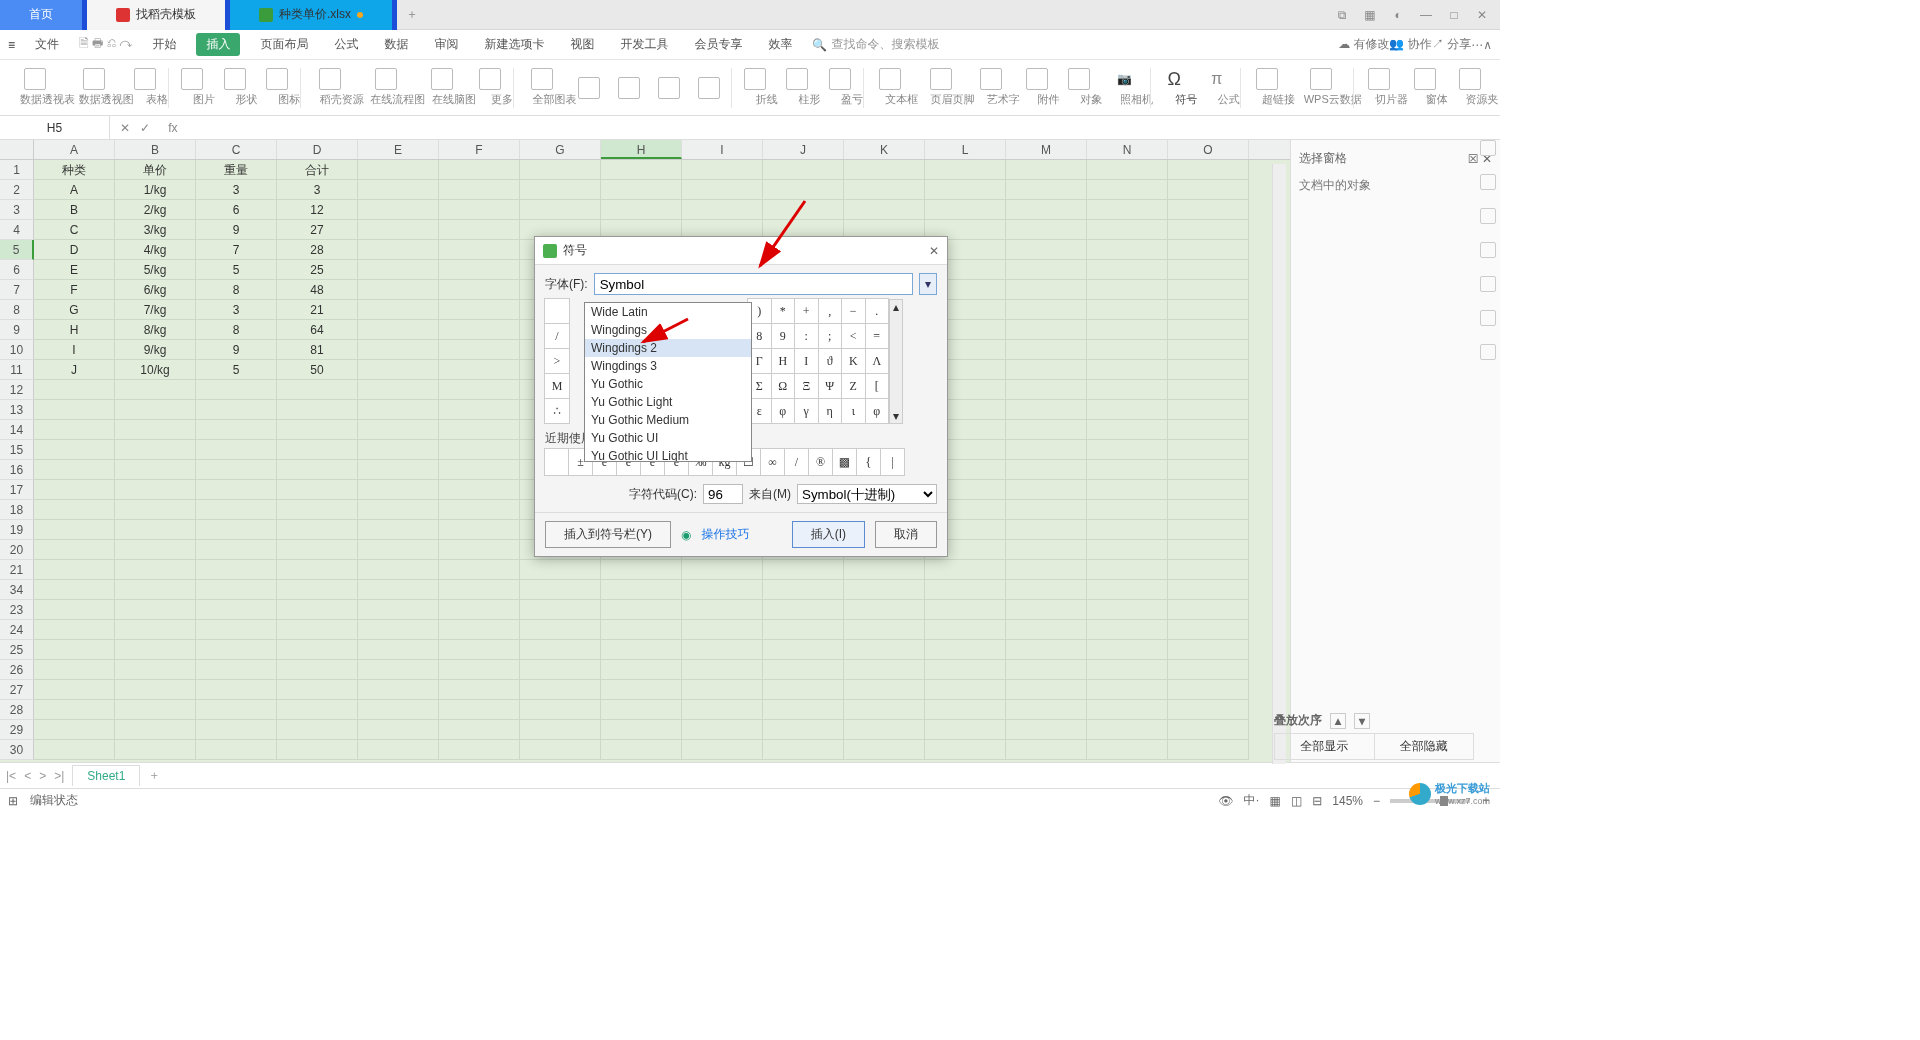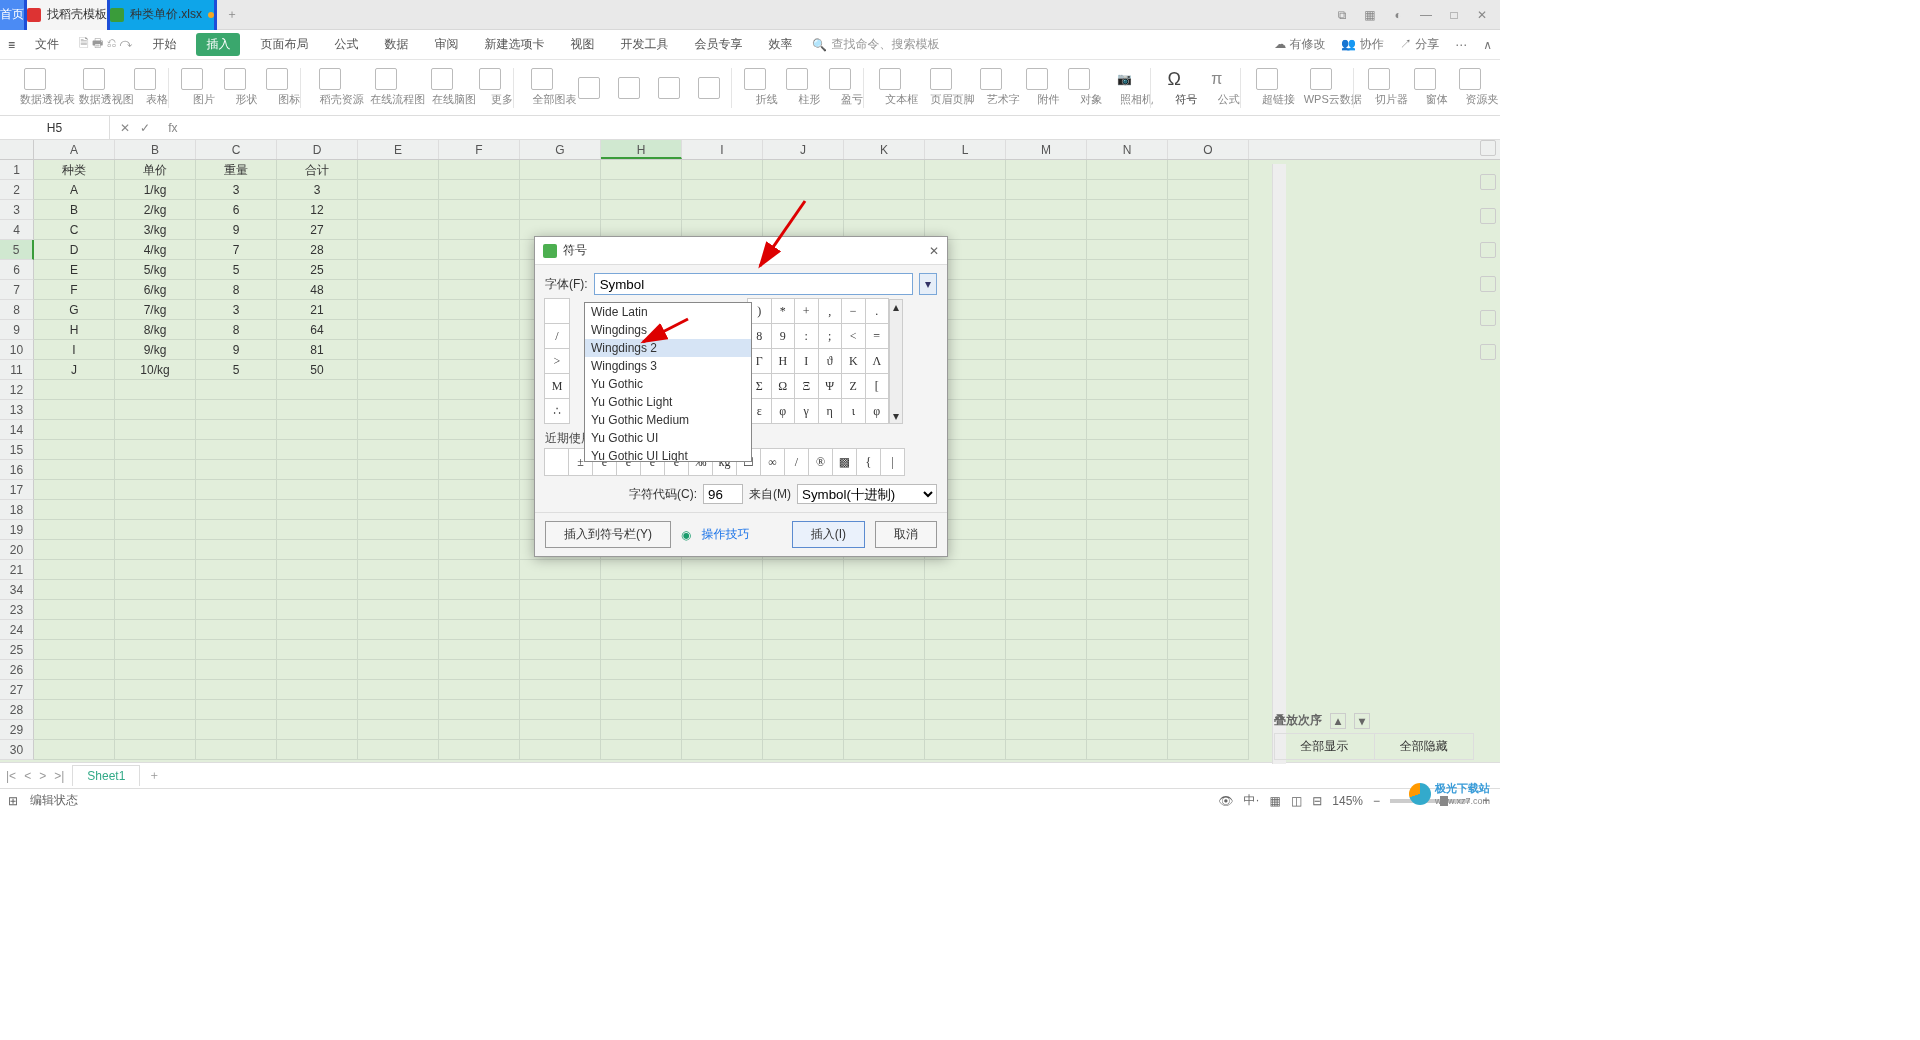--- a/index.html
+++ b/index.html
@@ -1,31 +1,31 @@
 <!DOCTYPE html>
 <html><head>
 <meta charset="utf-8">
 <style>
 * { margin:0; padding:0; box-sizing:border-box; font-family:"Microsoft YaHei","PingFang SC",Arial,sans-serif; }
 body { width:1500px; height:812px; background:#fff; font-size:12px; color:#333; position:relative; overflow:hidden;}
 
 .topbar{height:30px;background:#e9e9e9;display:flex;align-items:center;border-bottom:1px solid #d8d8d8;}
-.tab{height:30px;padding:0 0;display:flex;align-items:center;gap:6px;background:#f5f5f5;border-right:3px solid #1d4ed8;cursor:default;}
+.tab{height:30px;padding:0 29px;display:flex;align-items:center;gap:6px;background:#f5f5f5;border-right:5px solid #1d4ed8;cursor:default;}
 .tab.active{background:#0ea5e9;}
 .tab.home{background:#4b8bf4;color:#fff;}
 .tab .icon{width:14px;height:14px;display:inline-block;}
 .tab .dot{width:6px;height:6px;border-radius:50%;background:#f5a623;}
 .tab-add{width:30px;text-align:center;color:#888;}
 .winctrl{margin-left:auto;display:flex;gap:8px;padding:0 8px;color:#888;}
 .winctrl span{width:20px;height:20px;display:flex;align-items:center;justify-content:center;}
 
 .menurow{height:30px;display:flex;align-items:center;padding:0 8px;gap:14px;border-bottom:1px solid #e5e5e5;}
 .menurow .mitem{padding:3px 6px;color:#555;cursor:default;}
 .menurow .mitem.active{background:#3aa76d;color:#fff;border-radius:3px;padding:3px 10px;}
-.menurow .right{margin-left:auto;display:flex;gap:16px;align-items:center;color:#777;}
+.menurow .right{margin-left:auto;display:flex;gap:0;align-items:center;color:#777;}
 .menurow .search{display:flex;align-items:center;gap:4px;color:#999;}
 
 .ribbon{height:56px;border-bottom:1px solid #ddd;display:flex;align-items:center;padding:0 6px;gap:0;}
 .rgroup{display:flex;flex-direction:column;align-items:center;gap:2px;padding:0 10px;color:#888;min-width:40px;}
 .rgroup .ricon{width:22px;height:22px;border:1px solid #bbb;border-radius:2px;}
 .rgroup .ricon.nb{border:none;}
 .rgroup .rlabel{font-size:11px;white-space:nowrap;margin-left:24px;}
 .rdiv{width:1px;height:40px;background:#e5e5e5;margin:0 2px;}
 .rgroup.dark{color:#444;}
 
@@ -851,20 +851,27 @@
             <div class="cell"></div>
             <div class="cell"></div>
             <div class="cell"></div>
             <div class="cell"></div>
           </div>
         </div>
     </div>
     <div class="cell-sel" style="left:601px;top:100px;width:81px;height:20px;"></div>
   </div>
   <div class="scroll-down"></div>
+  <div class="rpanel">
+    <div class="title">
+        <span>选择窗格</span>
+        <span>☒ ✕</span>
+      </div>
+    <div class="sub">文档中的对象</div>
+  </div>
 </div>
 
 <div class="sidebar">
   <span></span>
   <span></span>
   <span></span>
   <span></span>
   <span></span>
   <span></span>
   <span></span>

